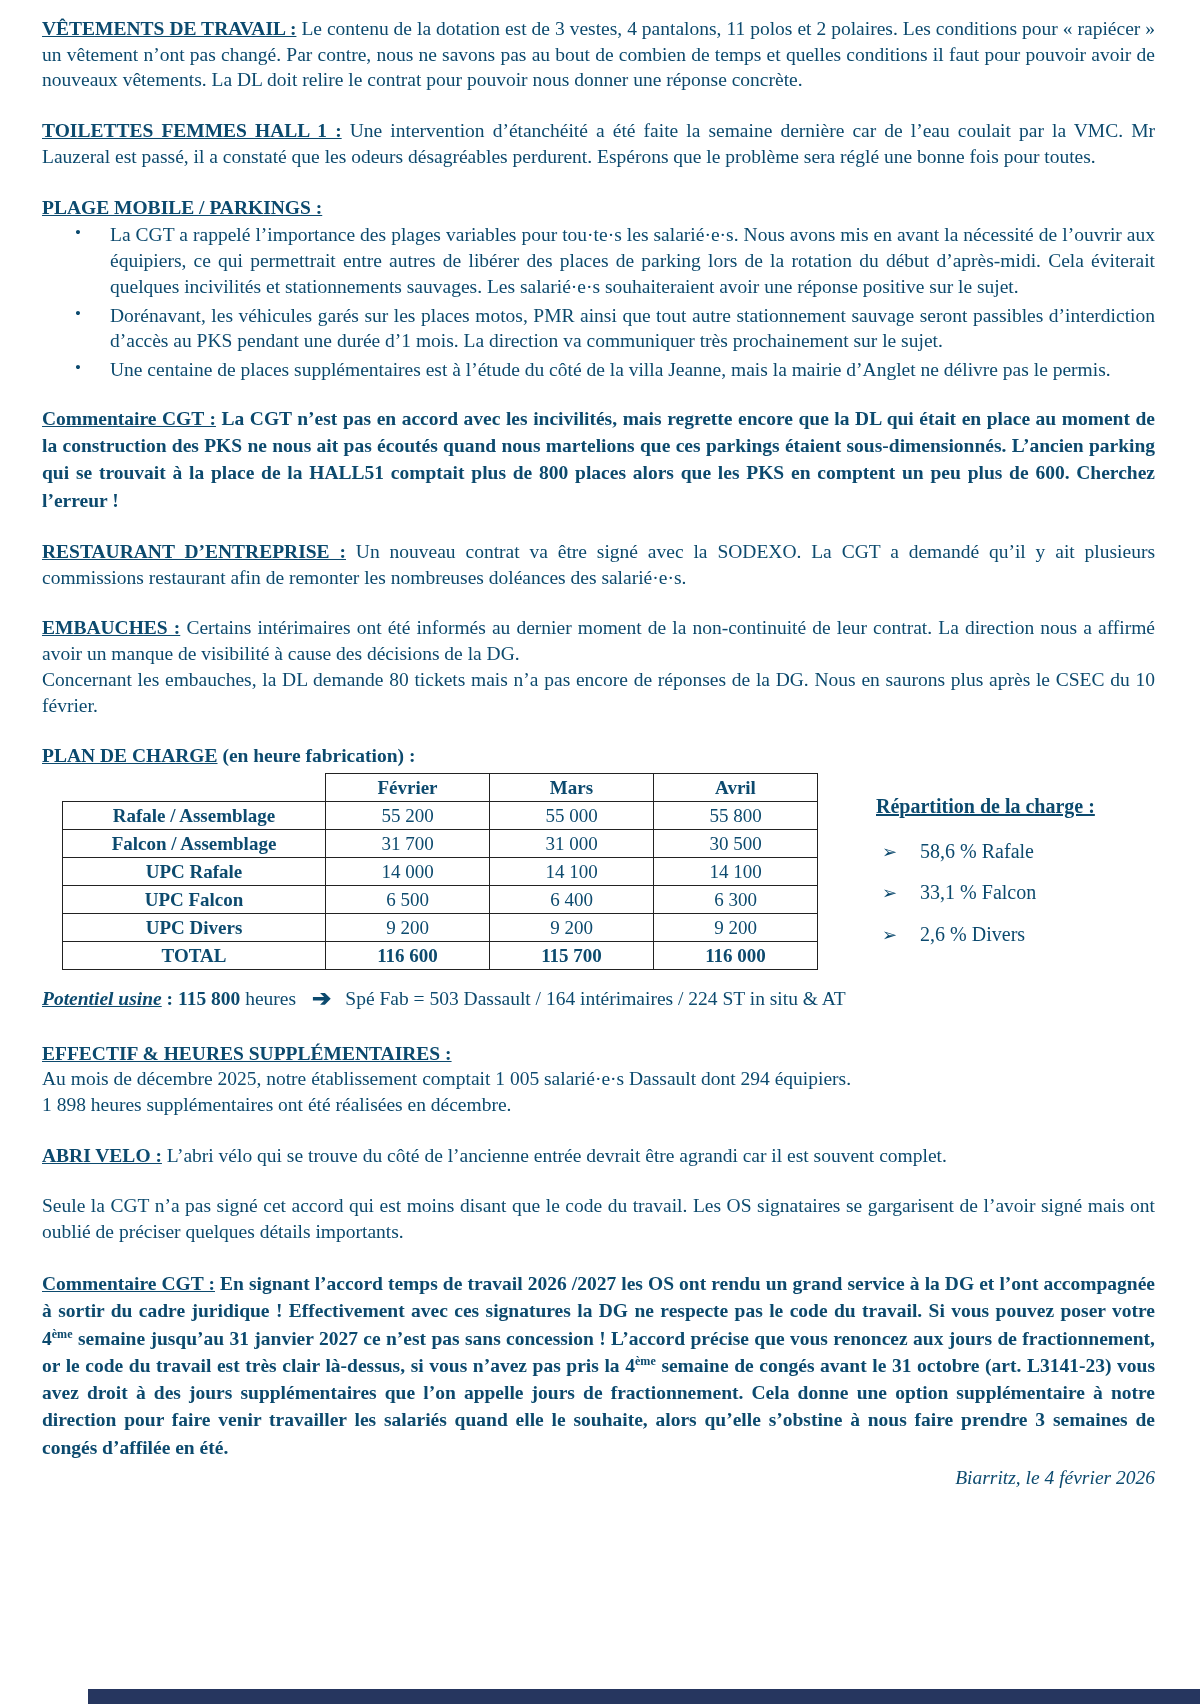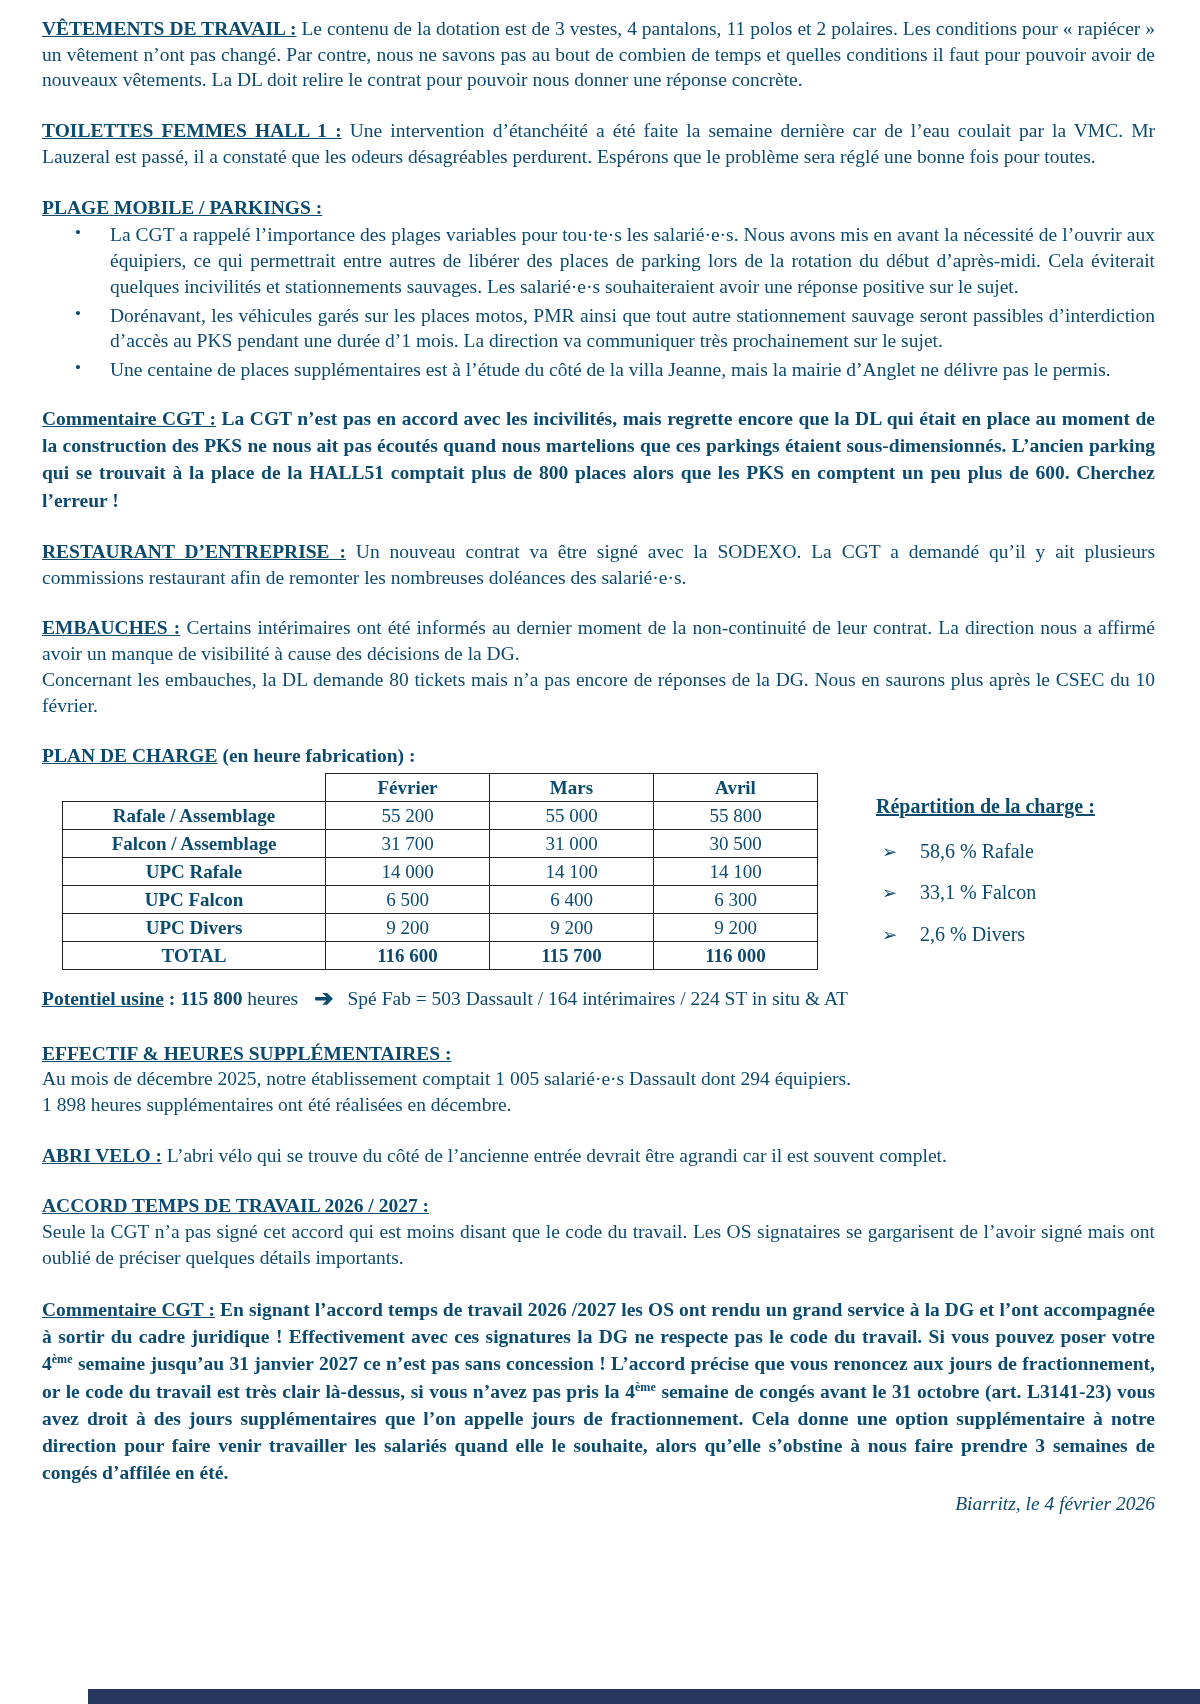--- a/index.html
+++ b/index.html
@@ -25,21 +25,21 @@
   table.plan td{border:1.5px solid #222;height:27px;padding:0 6px;text-align:center;vertical-align:middle;}
   table.plan td.corner{border:none;}
   table.plan td.lbl{width:250px;font-weight:bold;}
   table.plan td.mon{width:151px;font-weight:bold;}
   table.plan tr.total td{font-weight:bold;}
   .rep{margin-left:58px;margin-top:20px;font-size:20px;}
   .rep-title{font-weight:bold;text-decoration:underline;margin-bottom:18px;}
   .rep-item{margin-bottom:15px;padding-left:6px;}
   .rep-item .chv{margin-right:18px;font-size:18px;}
   .pot{margin-bottom:26px;}
-  .pot-label{font-weight:bold;text-decoration:underline;}
+  .pot-label{font-weight:bold;font-style:italic;text-decoration:underline;}
   .pot-bold{font-weight:bold;}
   .arrow{font-weight:bold;font-size:23px;margin:0 14px 0 16px;vertical-align:-1px;}
   .sup{vertical-align:super;font-size:0.62em;font-weight:bold;}
   .dateline{text-align:right;font-style:italic;margin:4px 0 0 0;}
   .footer-bar{position:absolute;left:88px;right:0;bottom:0;height:15px;background:#26365f;}
 </style>
 </head>
 <body>
 
 <div class="page">
@@ -171,23 +171,20 @@
   </p>
   <p>
     <span>1 898 heures supplémentaires ont été réalisées en décembre.</span>
   </p>
 
   <p>
     <span class="hd">ABRI VELO :</span>
     <span>L’abri vélo qui se trouve du côté de l’ancienne entrée devrait être agrandi car il est souvent complet.</span>
   </p>
 
-  <p class="tight">
-    <span class="hd">ACCORD TEMPS DE TRAVAIL 2026 / 2027 :</span>
-  </p>
   <p>
     <span>Seule la CGT n’a pas signé cet accord qui est moins disant que le code du travail. Les OS signataires se gargarisent de l’avoir signé mais ont oublié de préciser quelques détails importants.</span>
   </p>
 
   <p class="cgt tight">
     <span class="hd">Commentaire CGT :</span>
     <span>En signant l’accord temps de travail 2026 /2027 les OS ont rendu un grand service à la DG et l’ont accompagnée à sortir du cadre juridique ! Effectivement avec ces signatures la DG ne respecte pas le code du travail. Si vous pouvez poser votre 4</span><span class="sup">ème</span><span> semaine jusqu’au 31 janvier 2027 ce n’est pas sans concession ! L’accord précise que vous renoncez aux jours de fractionnement, or le code du travail est très clair là-dessus, si vous n’avez pas pris la 4</span><span class="sup">ème</span><span> semaine de congés avant le 31 octobre (art. L3141-23) vous avez droit à des jours supplémentaires que l’on appelle jours de fractionnement. Cela donne une option supplémentaire à notre direction pour faire venir travailler les salariés quand elle le souhaite, alors qu’elle s’obstine à nous faire prendre 3 semaines de congés d’affilée en été.</span>
   </p>
 
   <p class="dateline">Biarritz, le 4  février 2026</p>

